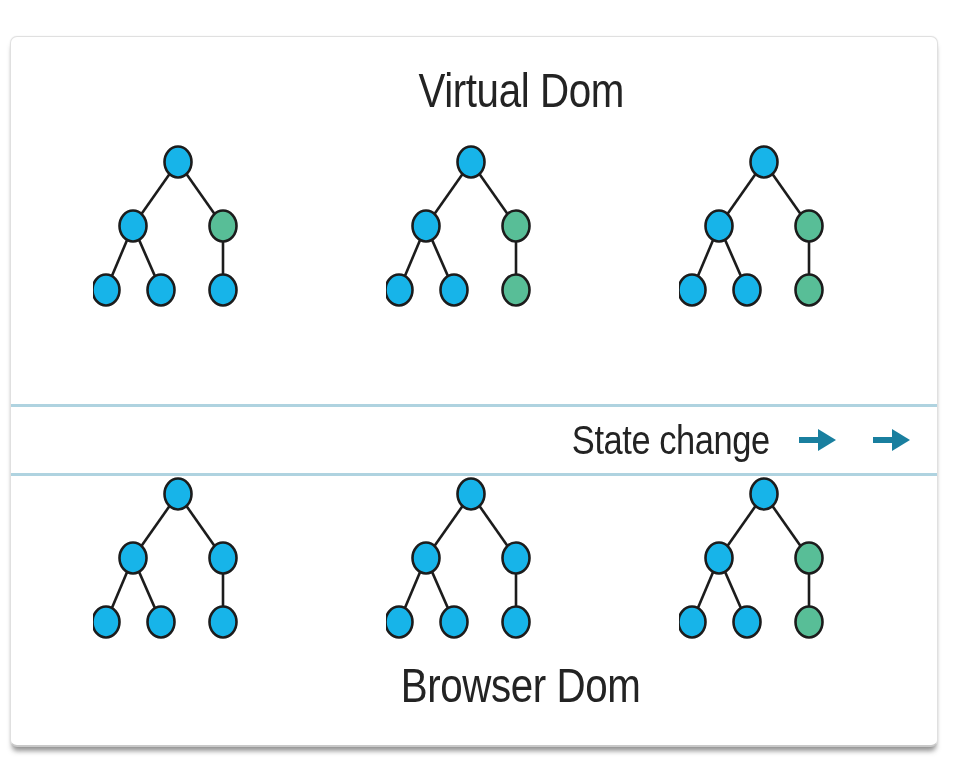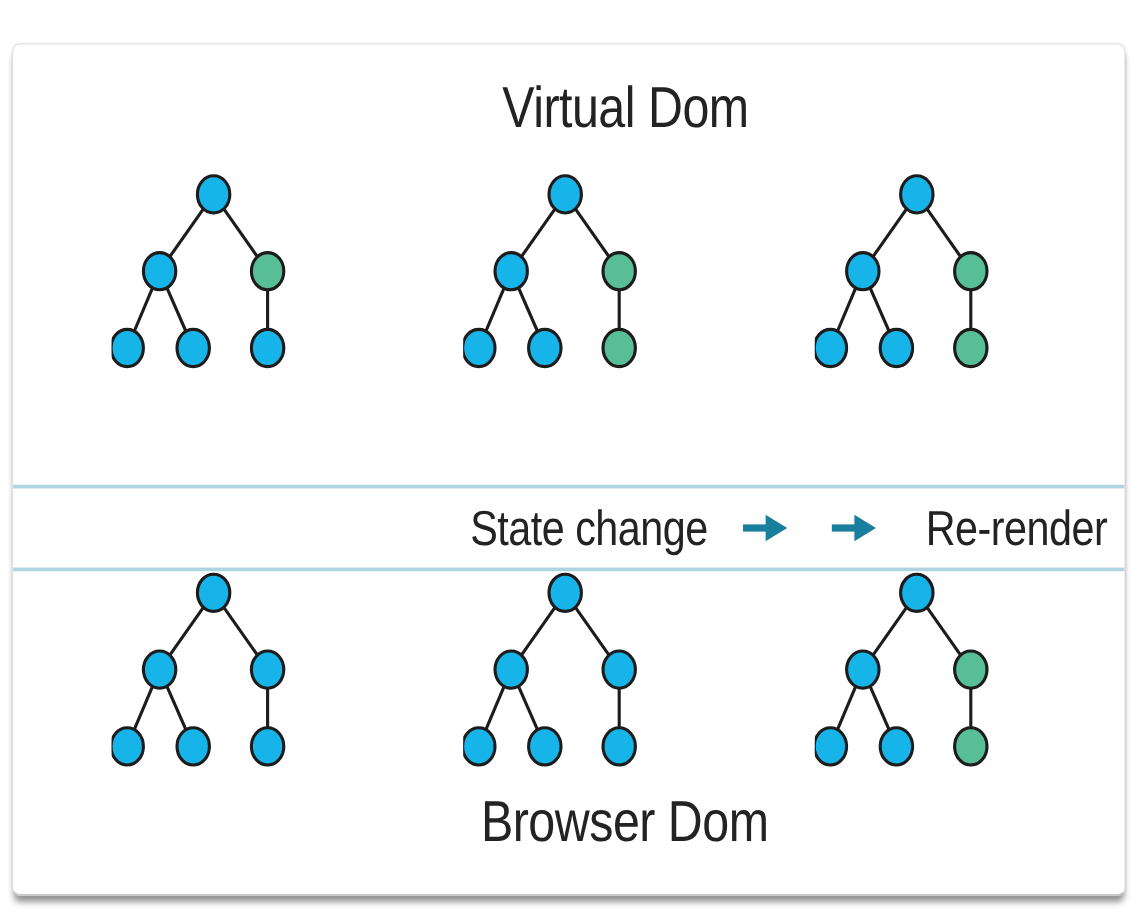--- a/index.html
+++ b/index.html
@@ -139,21 +139,20 @@
         <rect x="0" y="10" width="21" height="6" fill="currentColor"></rect>
         <polygon points="19,2 37,13 19,24" fill="currentColor"></polygon>
       </svg>
     </span>
     <span class="arrow arrow-2">
       <svg width="38" height="26" viewBox="0 0 38 26">
         <rect x="0" y="10" width="21" height="6" fill="currentColor"></rect>
         <polygon points="19,2 37,13 19,24" fill="currentColor"></polygon>
       </svg>
     </span>
-    <span class="step"><span class="condensed">Re-render</span></span>
   </div>
 
   <div class="tree-row row-bottom">
     <div class="tree"><svg viewBox="0 0 170 166" width="170" height="166">
           <line x1="85" y1="19" x2="40" y2="83" stroke="#1c1c1c" stroke-width="2.6"></line>
           <line x1="85" y1="19" x2="130" y2="83" stroke="#1c1c1c" stroke-width="2.6"></line>
           <line x1="40" y1="83" x2="13" y2="147" stroke="#1c1c1c" stroke-width="2.6"></line>
           <line x1="40" y1="83" x2="68" y2="147" stroke="#1c1c1c" stroke-width="2.6"></line>
           <line x1="130" y1="83" x2="130" y2="147" stroke="#1c1c1c" stroke-width="2.6"></line>
           <ellipse cx="85" cy="19" rx="13.5" ry="15.5" fill="#17b4e9" stroke="#1c1c1c" stroke-width="2.6"></ellipse>

